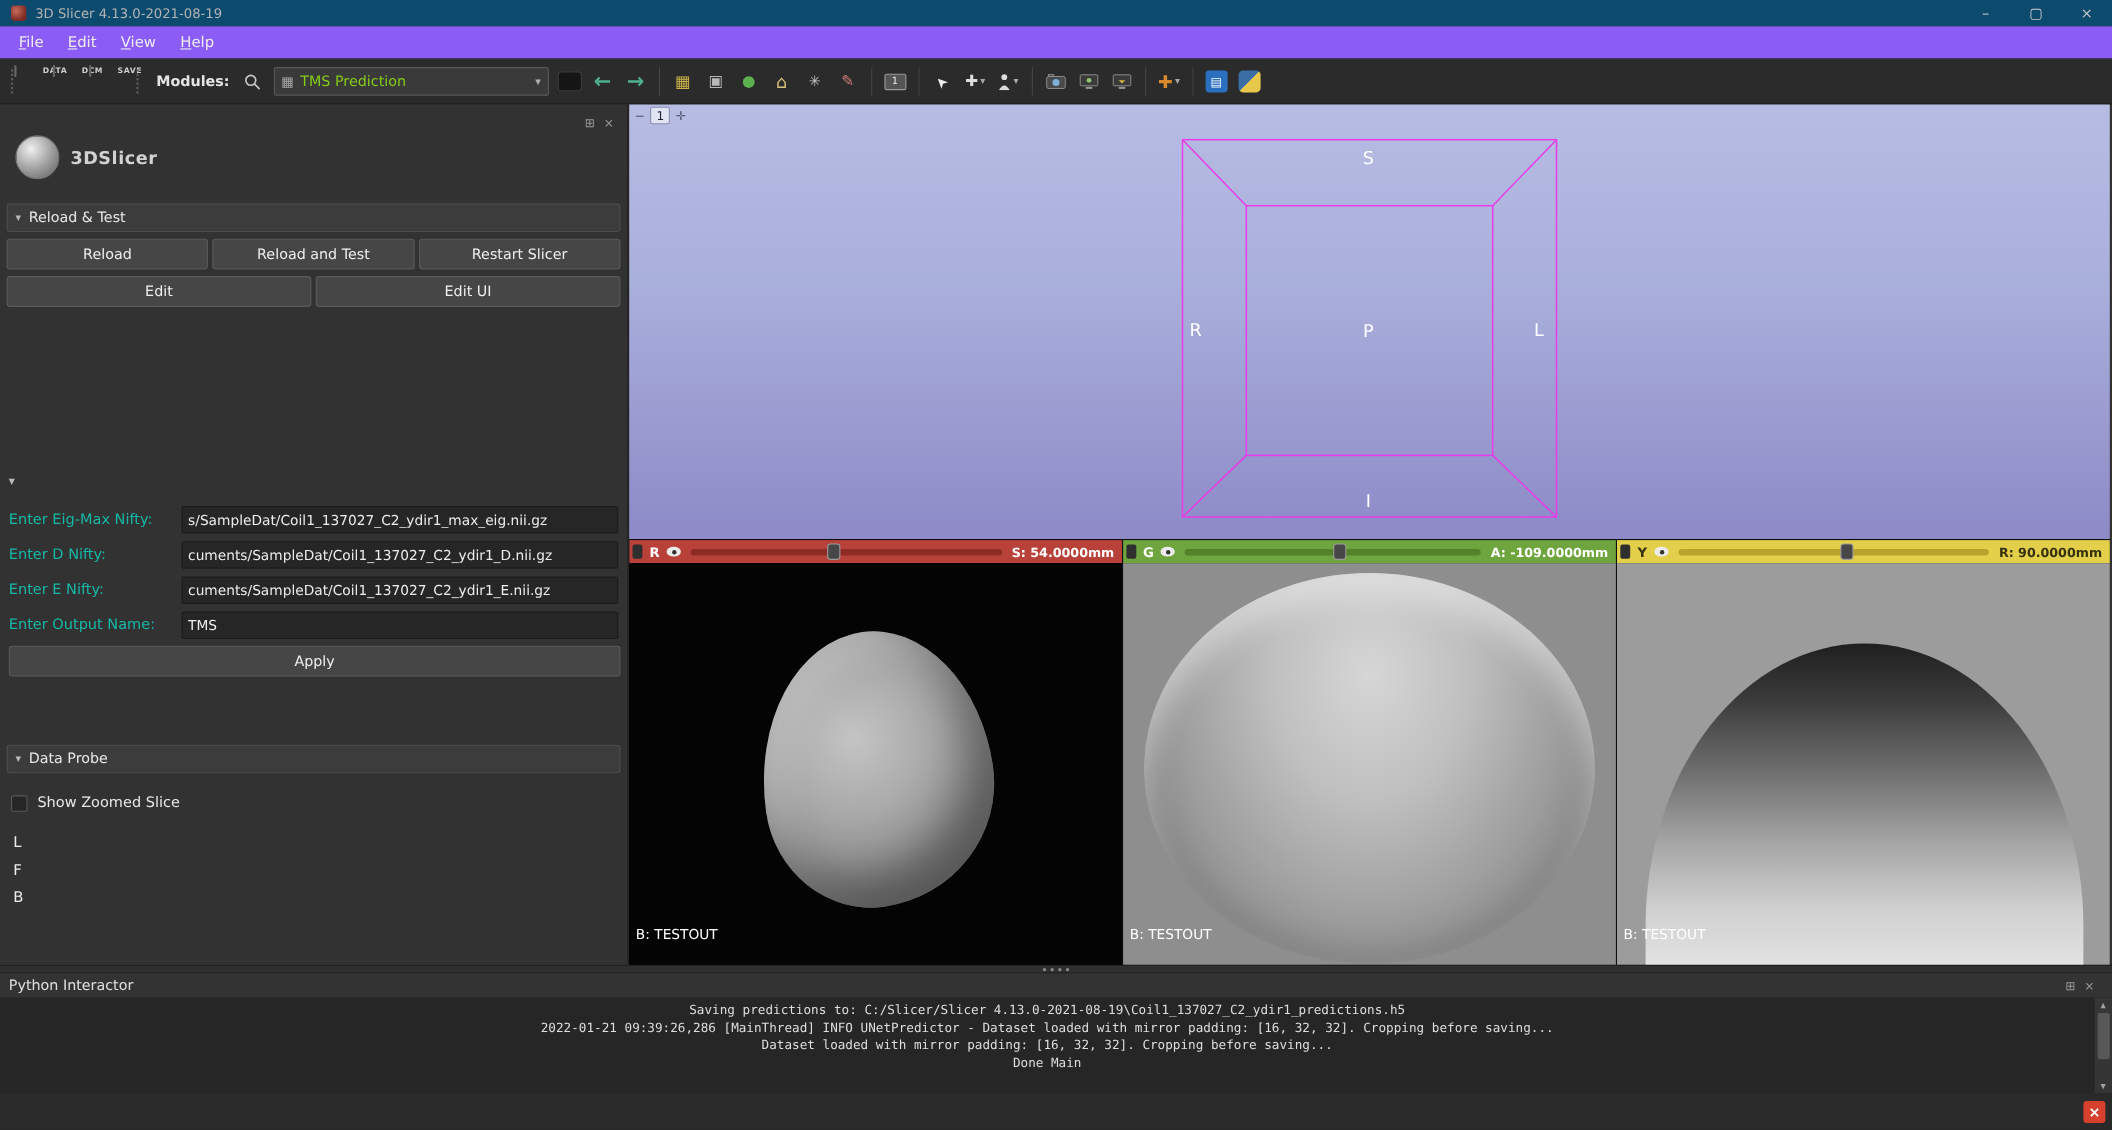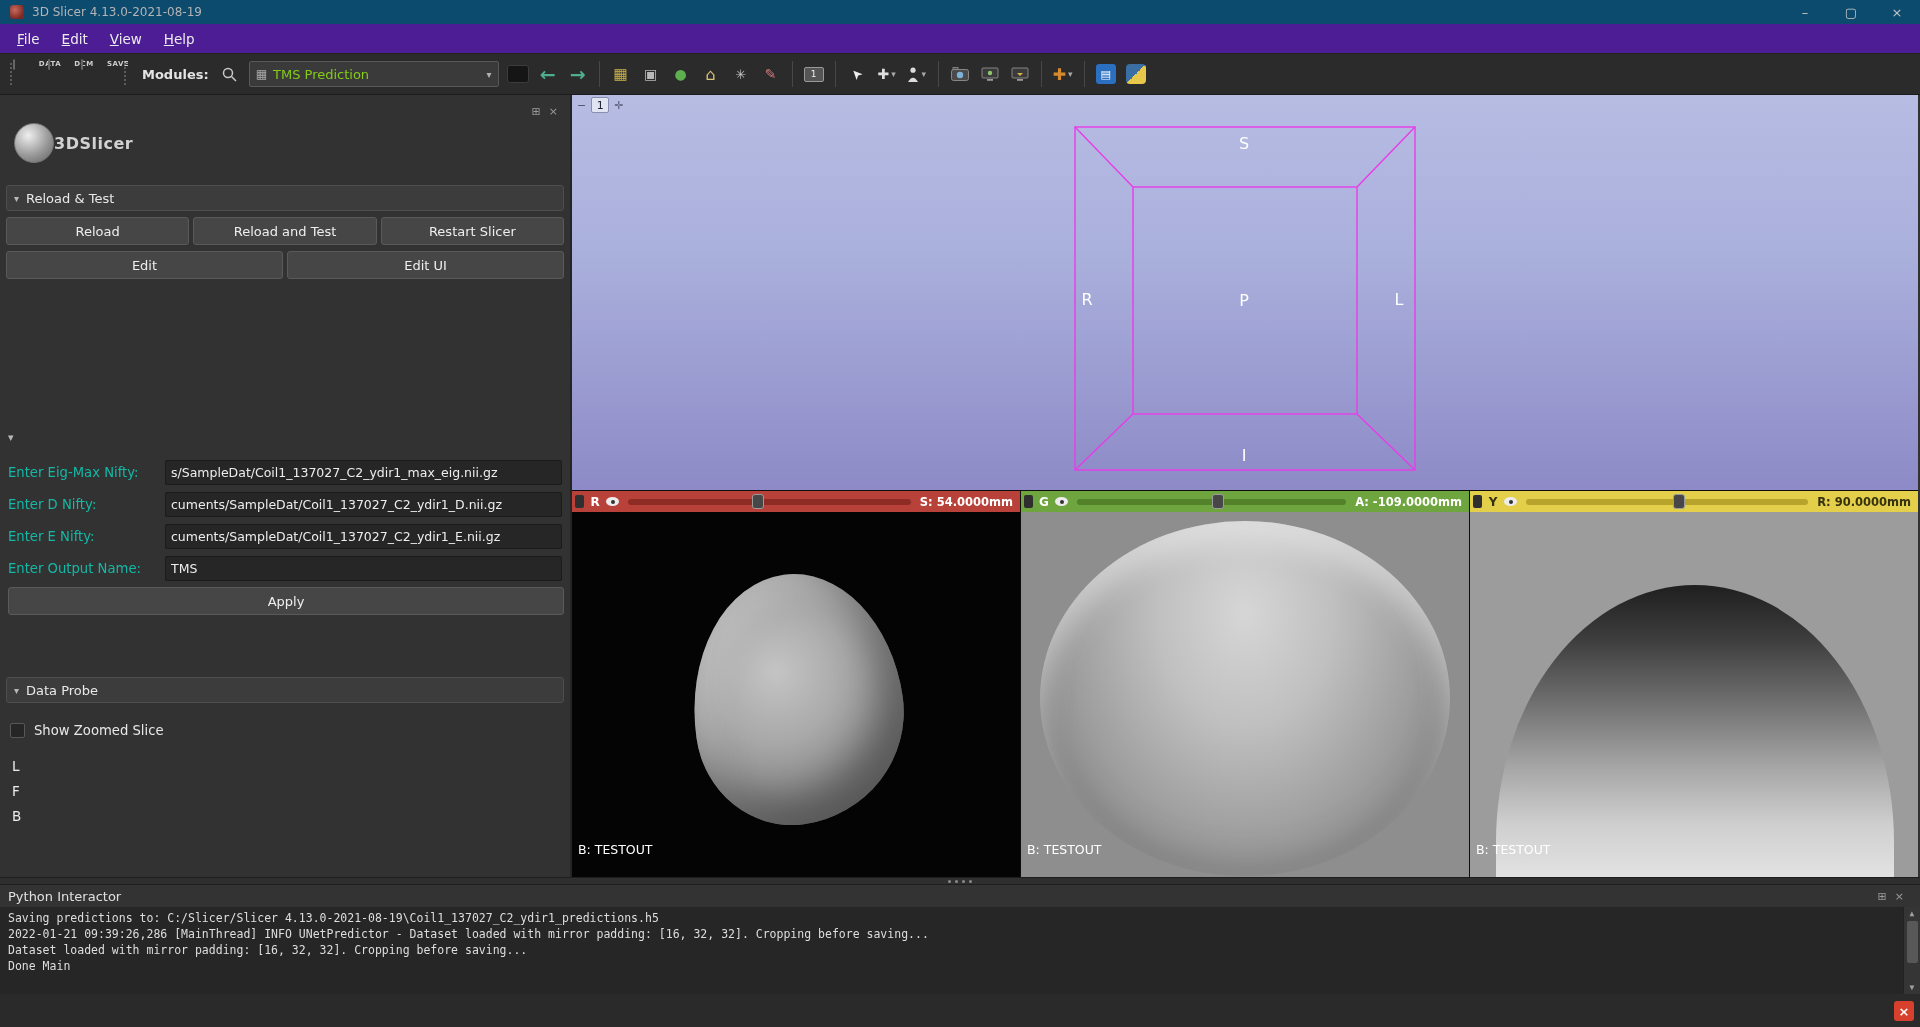--- a/index.html
+++ b/index.html
@@ -9,21 +9,21 @@
 
   
   .titlebar { height:24px; background:#0c4a6e; display:flex; align-items:center; font-size:12px; color:#b4b4b4; }
   .app-icon { width:14px; height:14px; margin:0 8px 0 10px; border-radius:3px;
               background:radial-gradient(circle at 35% 35%, #c86a5a, #7d2a24 70%); }
   .win-spacer { flex:1; }
   .win-btn { width:46px; height:24px; display:flex; align-items:center; justify-content:center;
              color:#c8c8c8; font-size:13px; }
 
   
-  .menubar { height:30px; background:#4c1d95; border-bottom:1px solid #232323;
+  .menubar { height:30px; background:#8b5cf6; border-bottom:1px solid #232323;
              display:flex; align-items:center; padding-left:6px; }
   .menu-item { padding:0 11px; font-size:13.5px; color:#ececec; }
   .menu-item::first-letter { text-decoration:underline; }
 
   
   .toolbar { height:41px; background:#2b2b2b; border-bottom:1px solid #1b1b1b;
              display:flex; align-items:center; padding:0 8px; color:#d8d8d8; }
   .tb-handle { width:4px; height:22px; border-left:2px dotted #5c5c5c; margin:0 6px 0 2px; }
   .tb-sep { width:1px; height:26px; background:#1e1e1e; border-right:1px solid #474747; margin:0 6px; }
   .tb-icon { min-width:26px; height:30px; display:flex; align-items:center; justify-content:center;
@@ -58,21 +58,21 @@
              font-size:11px; display:flex; align-items:center; justify-content:center; }
   .py-box { width:20px; height:20px; border-radius:4px;
             background:linear-gradient(135deg,#3a6ea5 0 50%, #e8c84b 50% 100%); }
 
   
   .content { display:flex; height:782px; }
 
   
   .left-panel { width:572px; position:relative; background:#323232; border-right:2px solid #252525; overflow:hidden; }
   .panel-corner { position:absolute; top:10px; right:12px; display:flex; gap:8px; color:#9a9a9a; font-size:11px; }
-  .logo-row { margin:26px 0 0 14px; display:flex; align-items:center; height:44px; }
+  .logo-row { margin:26px 0 0 14px; display:flex; align-items:center; gap:10px; height:44px; }
   .logo-circle { width:40px; height:40px; border-radius:50%;
                  background:radial-gradient(circle at 35% 30%, #efefef, #9a9a9a 55%, #5f5f5f);
                  border:1px solid #777; }
   .logo-text { font-size:16px; font-weight:bold; color:#d2d2d2; letter-spacing:0.5px; }
   .section-header { margin:20px 6px 0; height:26px; background:#3c3c3c; border:1px solid #4e4e4e; border-radius:3px;
                     display:flex; align-items:center; gap:7px; padding-left:7px; font-size:13px; }
   .tri { color:#b8b8b8; font-size:10px; }
   .btn-row { display:flex; gap:4px; margin:6px 6px 0; }
   .btn-row:nth-of-type(2) { margin-top:4px; }
   .ui-btn { flex:1; height:28px; background:#464646; border:1px solid #5a5a5a; border-radius:3px;
@@ -143,21 +143,21 @@
   .splitter .dot { width:3px; height:3px; border-radius:50%; background:#8a8a8a; }
 
   
   .python { height:142px; position:relative; display:flex; flex-direction:column; background:#2a2a2a; }
   .py-header { height:22px; background:#333333; display:flex; align-items:center; padding:0 8px;
                font-size:13px; color:#e0e0e0; }
   .py-header-icons { margin-left:auto; display:flex; gap:8px; color:#9a9a9a; font-size:11px; margin-right:8px; }
   .py-console { height:87px; position:relative; background:#262626;
                 font-family:"DejaVu Sans Mono","Liberation Mono",monospace;
                 font-size:11.5px; color:#dedede; line-height:16px; padding:3px 24px 0 8px;
-                white-space:nowrap; overflow:hidden; }
+                white-space:nowrap; overflow:hidden;text-align:center; }
   .py-scroll { position:absolute; top:0; right:0; bottom:0; width:17px; background:#353535;
                border-left:1px solid #222; display:flex; flex-direction:column; align-items:center; }
   .scroll-arr { font-size:8px; color:#a0a0a0; height:13px; line-height:13px; }
   .scroll-thumb { width:11px; height:42px; background:#585858; border-radius:2px; margin-top:1px; }
   .scroll-fill { flex:1; }
   .py-bottom { height:33px; background:#2a2a2a; position:relative; }
   .py-close { position:absolute; right:6px; bottom:6px; width:20px; height:20px; background:#d6402c;
               border-radius:3px; color:#fff; font-size:13px; font-weight:bold;
               display:flex; align-items:center; justify-content:center; }
 </style>

